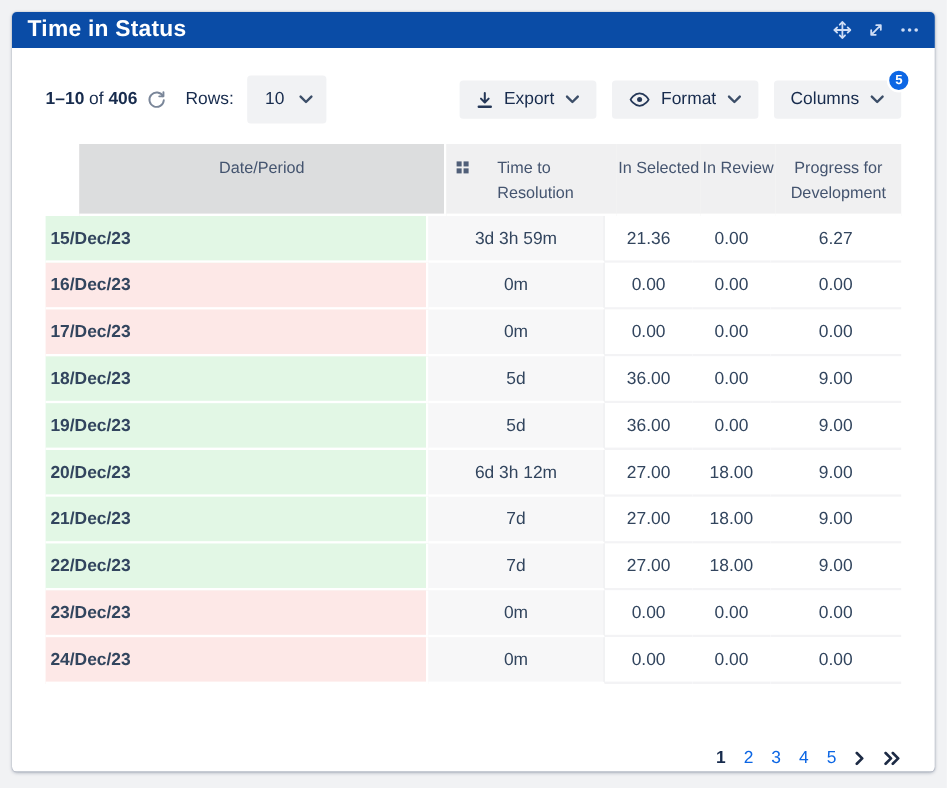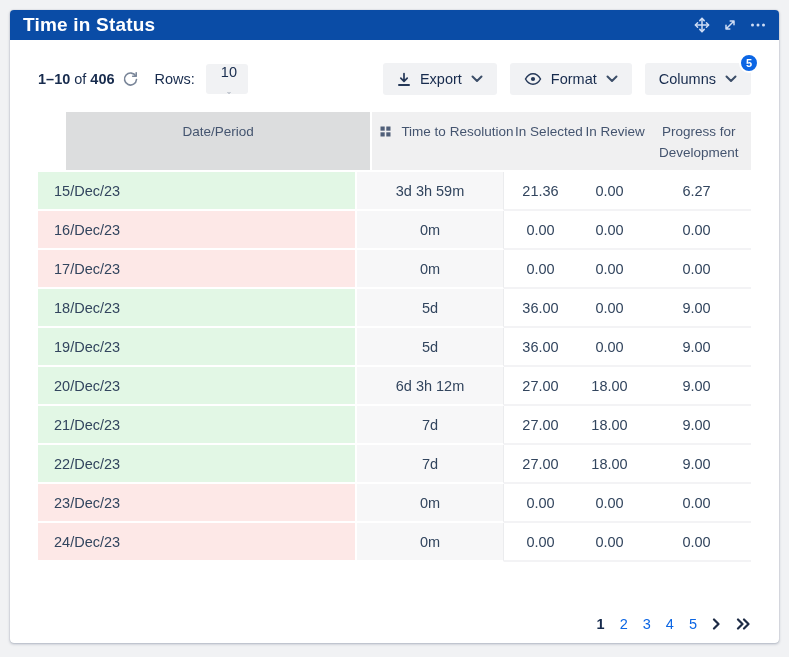--- a/index.html
+++ b/index.html
@@ -28,23 +28,23 @@
   
   .toolbar {
     display:flex; align-items:center;
     padding:23px 28px 0 28px; color:#172B4D; font-size:14.5px;
   }
   .count-text { display:flex; align-items:center; gap:4px; white-space:nowrap; }
   .count-text b { font-weight:bold;text-align:right; }
   .refresh { margin-left:7px; display:flex; align-items:center; cursor:pointer; }
   .rows-label { margin-left:16px; }
   .rows-select {
-    margin-left:11px; background:#F1F2F4; border-radius:3px; height:30px;
+    margin-left:11px; background:#F1F2F4; border-radius:3px; height:40px;
     display:flex; align-items:center; gap:12px; padding:0 11px 0 15px;
-    font-size:14.5px; color:#172B4D; cursor:pointer;flex-direction:column;
+    font-size:14.5px; color:#172B4D; cursor:pointer;
   }
   .btn-group { margin-left:auto; display:flex; gap:13px; }
   .btn {
     position:relative; background:#F1F2F4; border:none; border-radius:3px;
     height:32px; display:flex; align-items:center; gap:9px; padding:0 14px;
     font-size:14.5px; color:#172B4D; font-family:inherit; cursor:pointer;
   }
   .badge {
     position:absolute; top:-10px; right:-8px; width:20px; height:20px;
     background:#0C66E4; border:2px solid #FFFFFF; border-radius:50%;
@@ -53,33 +53,33 @@
   }
   
   .table { margin:17px 28px 0 28px; }
   .thead { display:flex;padding-left:28px; }
   .th {
     height:60px; padding-top:9px; line-height:21px;
     font-size:13.5px; color:#44546F; text-align:center;
     background:#F0F0F1; border-bottom:2px solid #FFFFFF; cursor:pointer;
   }
   .th.date-col { background:#DCDDDE; border-right:2px solid #FFFFFF; }
-  .th.ttr-col { text-align:left; display:flex; align-items:flex-start; gap:10px; padding-left:8px; }
+  .th.ttr-col { text-align:left; display:flex; align-items:flex-start; gap:23px; padding-left:8px;justify-content:space-between; }
   .th.ttr-col .grid-ic { margin-top:5px; display:flex; }
   .c1 { width:319px; }
   .c2 { width:147px; }
   .c3 { width:73px; }
   .c4 { width:65px; }
   .c5 { width:109px; }
   .trow { display:flex; height:39px; }
   .td {
     display:flex; align-items:center; justify-content:center;
     font-size:14.5px; color:#32455E; border-bottom:2px solid #FFFFFF;
   }
-  .td.date { justify-content:flex-start; padding-left:16px; border-right:2px solid #FFFFFF; }
+  .td.date { justify-content:flex-start; padding-left:4px; border-right:2px solid #FFFFFF;font-weight:bold; }
   .td.ttr { background:#F7F7F8; border-right:1px solid #EBECEE; }
   .td.num { background:#FFFFFF; border-bottom:2px solid #F3F3F5; }
   .tone-positive .td.date { background:#E2F7E5; }
   .tone-negative .td.date { background:#FDE8E7; }
   
   .pagination {
     margin:54px 28px 0 28px; display:flex; justify-content:flex-end;
     align-items:center; gap:15px; font-size:14.5px;
   }
   .page-current { color:#172B4D; font-weight:bold; cursor:default; }

